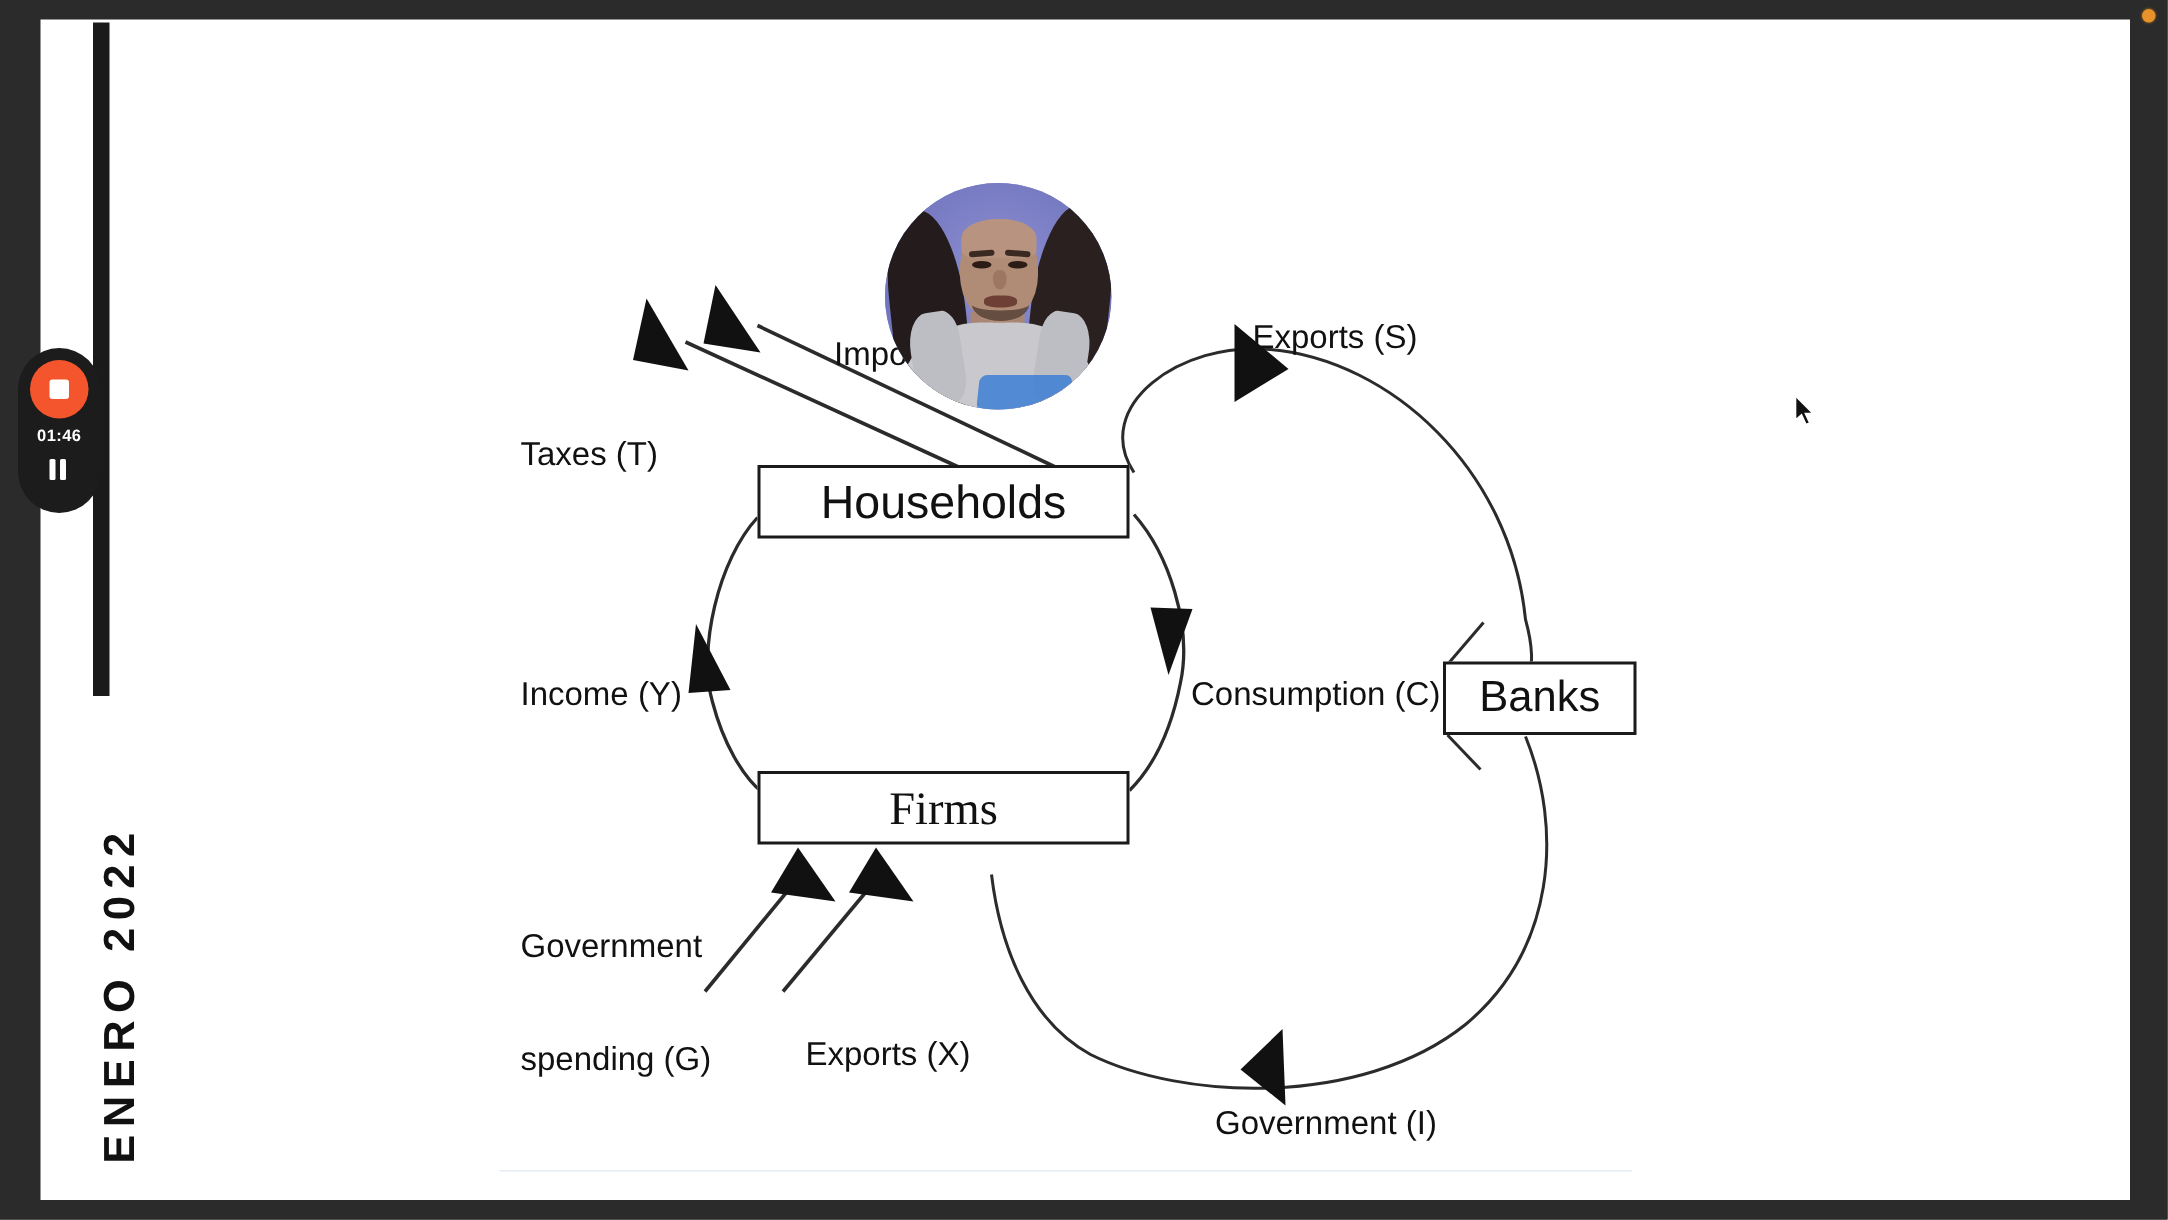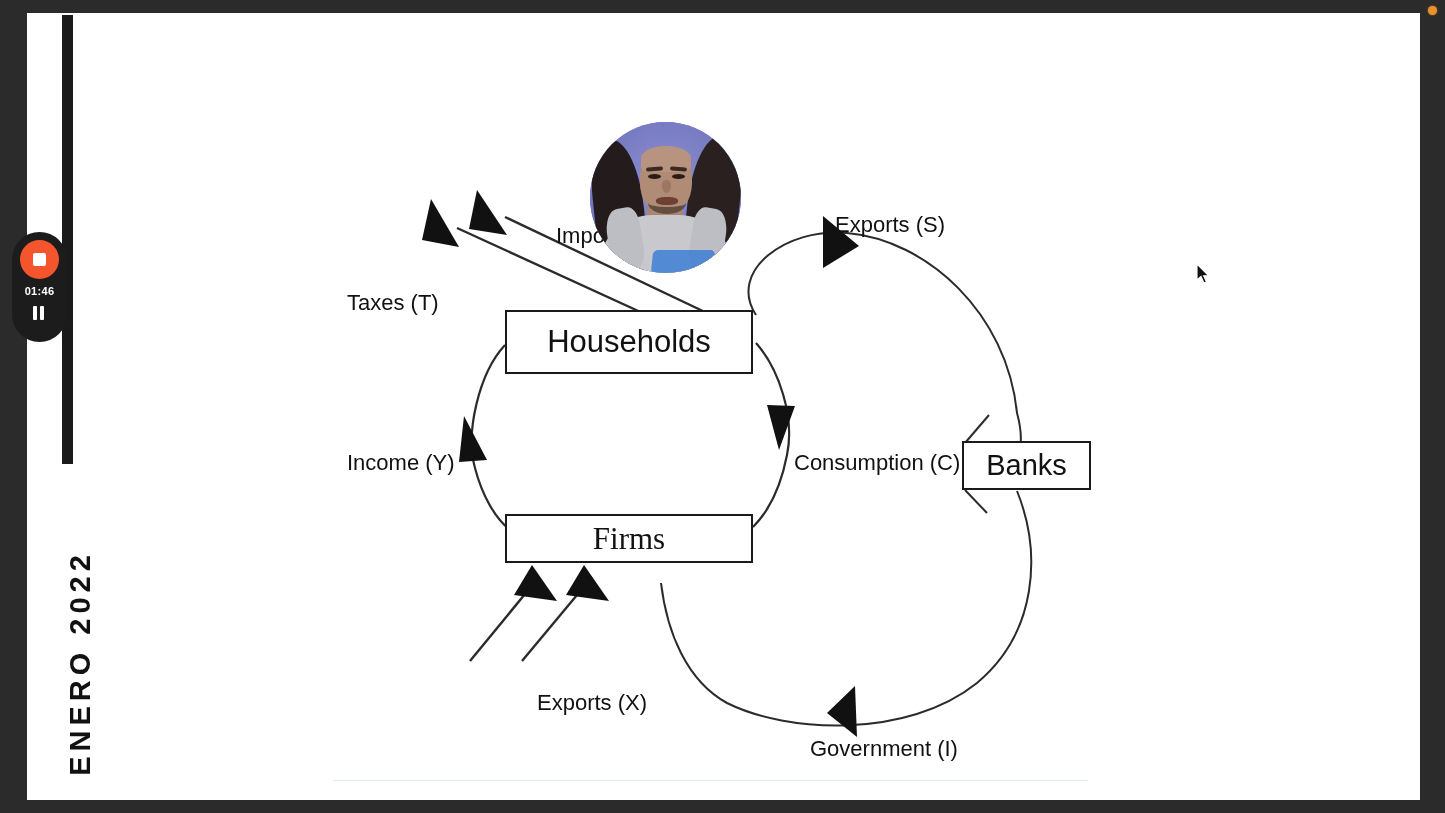--- a/index.html
+++ b/index.html
@@ -69,21 +69,21 @@
     line-height:25px;
   }
 
   .nodebox {
     position:absolute;
     border:2px solid #1a1a1a;
     background:#fff;
     display:flex; align-items:center; justify-content:center;
     color:#111;
   }
-  #node-households { left:478px; top:297px; width:248px; height:64px; font-size:31px; }
+  #node-households { left:478px; top:297px; width:248px; height:49px; font-size:31px; }
   #node-firms      { left:478px; top:501px; width:248px; height:49px; font-size:31px;font-family:Liberation Serif, serif; }
   #node-banks      { left:935px; top:428px; width:129px; height:49px; font-size:29px; }
 
   
   #footer-line {
     position:absolute; left:306px; top:767px;
     width:755px; height:1px; background:#e4ecf3;
   }
 
   
@@ -213,20 +213,24 @@
       <div class="dlabel" style="left:320px; top:257px;margin-top:20px;">Taxes (T)</div>
 
       <div class="dlabel" style="left:529px; top:210px;">Imports (M)</div>
 
       <div class="dlabel" style="left:808px; top:199px;">Exports (S)</div>
 
       <div class="dlabel" style="left:320px; top:437px;">Income (Y)</div>
 
       <div class="dlabel" style="left:767px; top:437px;">Consumption (C)</div>
 
+      <div class="dlabel" style="left:320px; top:555px;">
+        <div>Government</div>
+        <div>spending (G)</div>
+      </div>
 
       <div class="dlabel" style="left:510px; top:677px;">Exports (X)</div>
 
       <div class="dlabel" style="left:783px; top:723px;">Government (I)</div>
     </div>
 
     <div id="footer-line"></div>
   </div>
 
   <div id="webcam">

